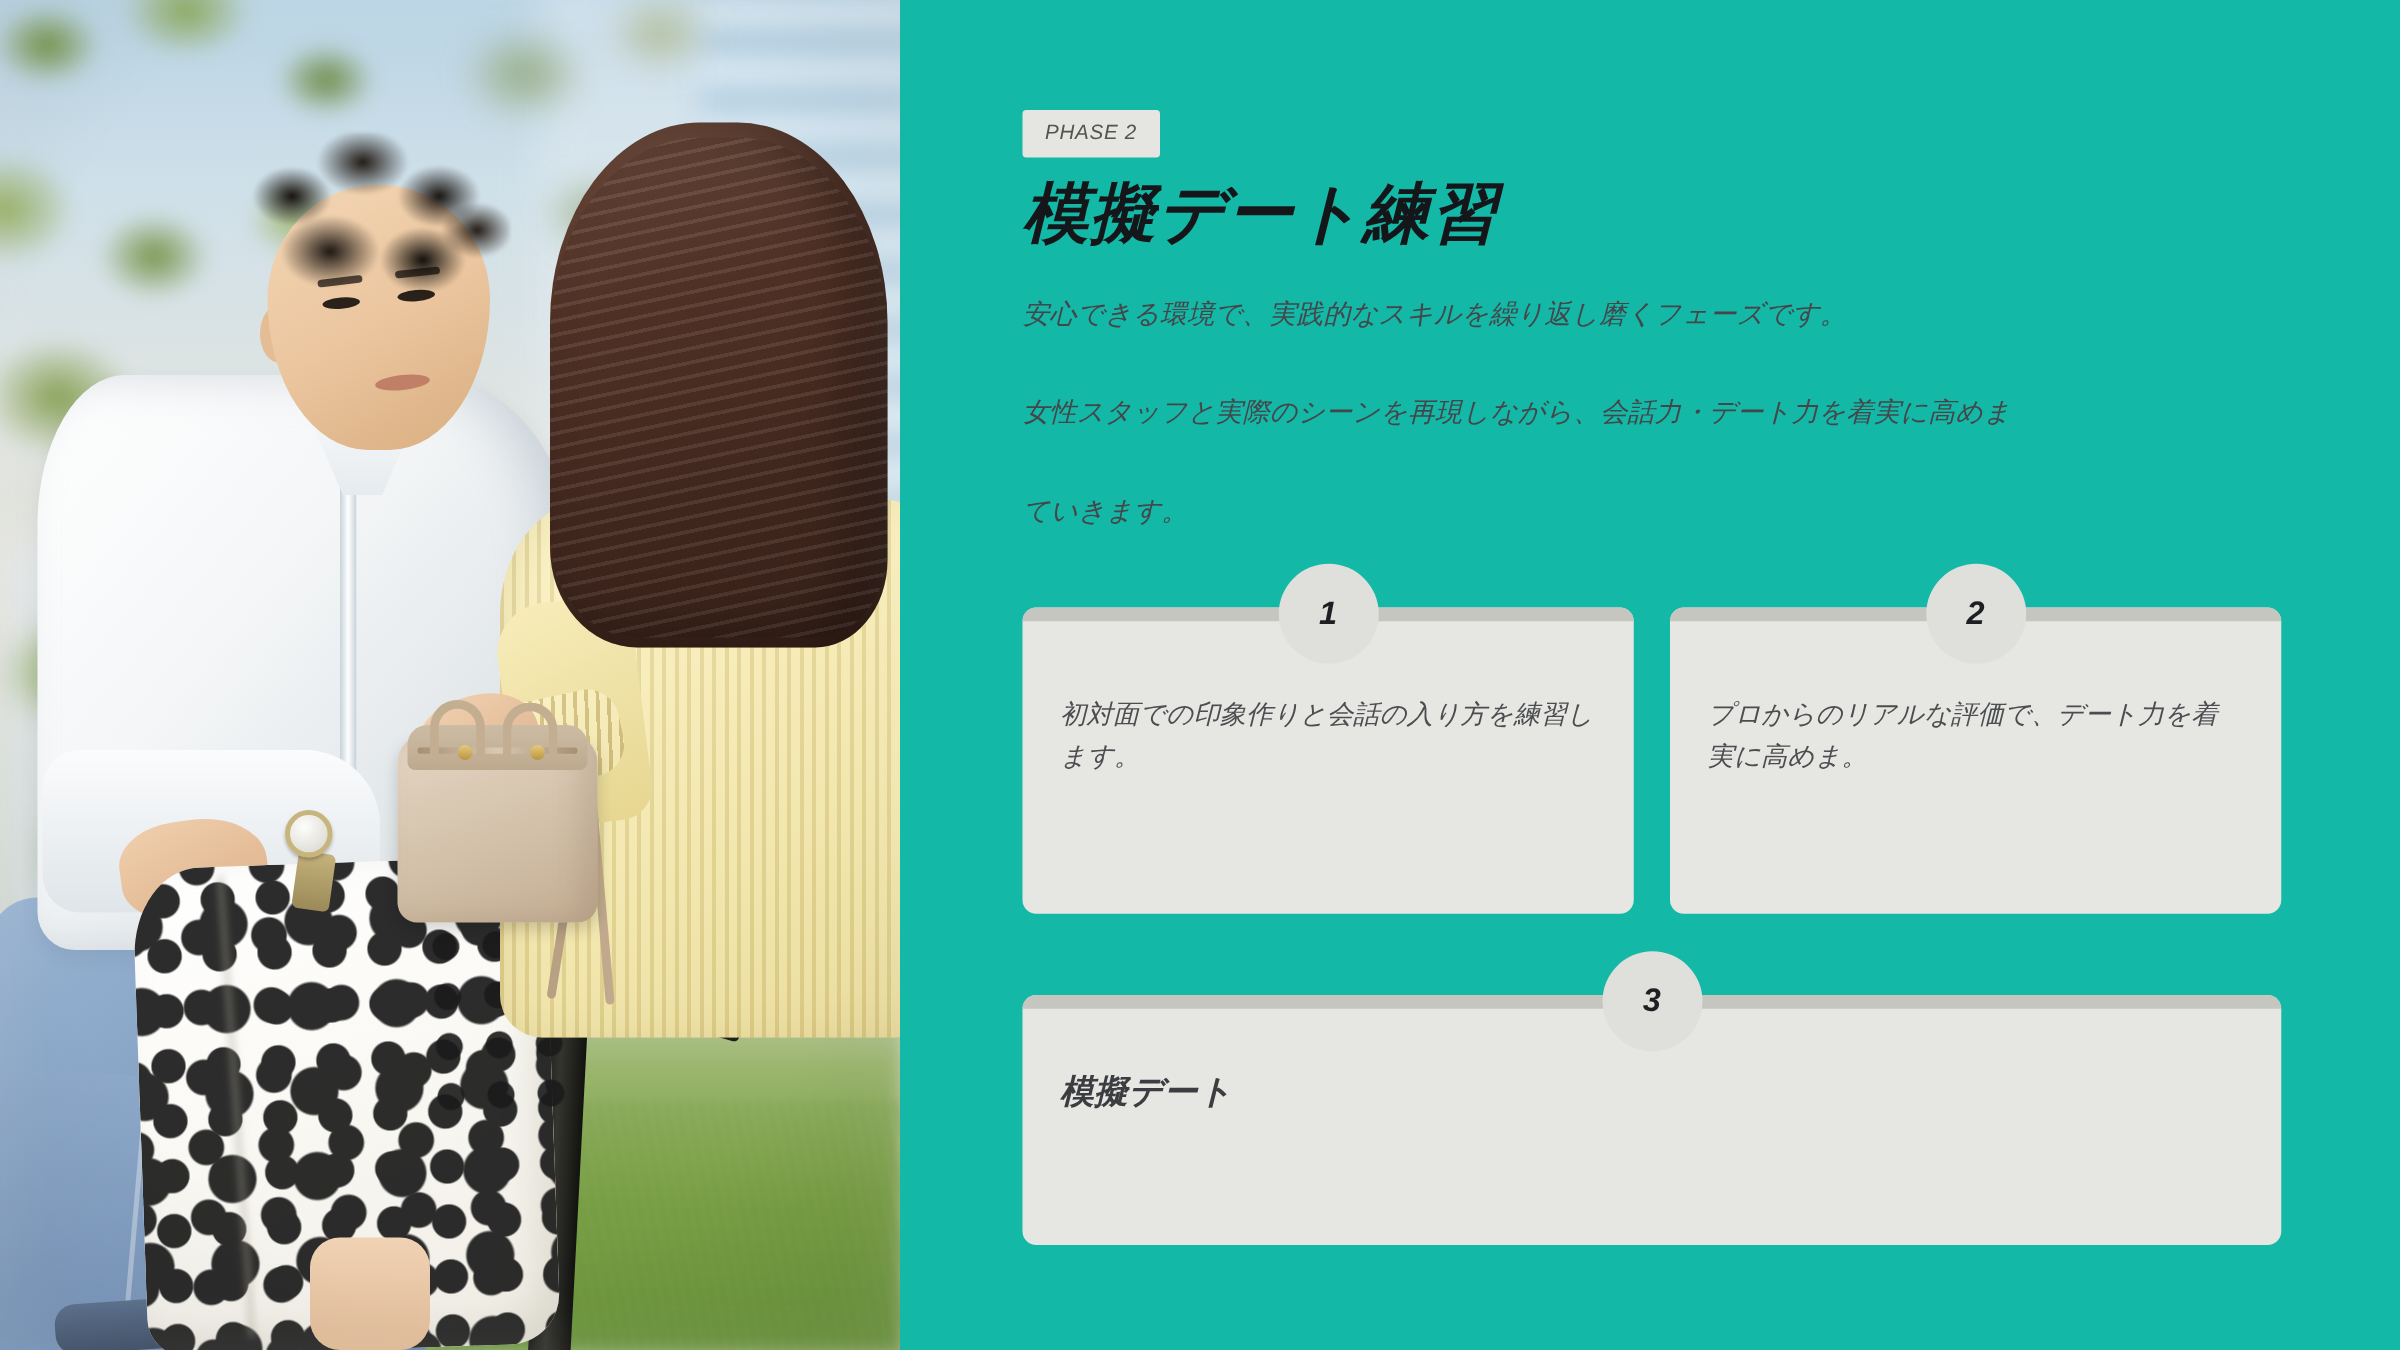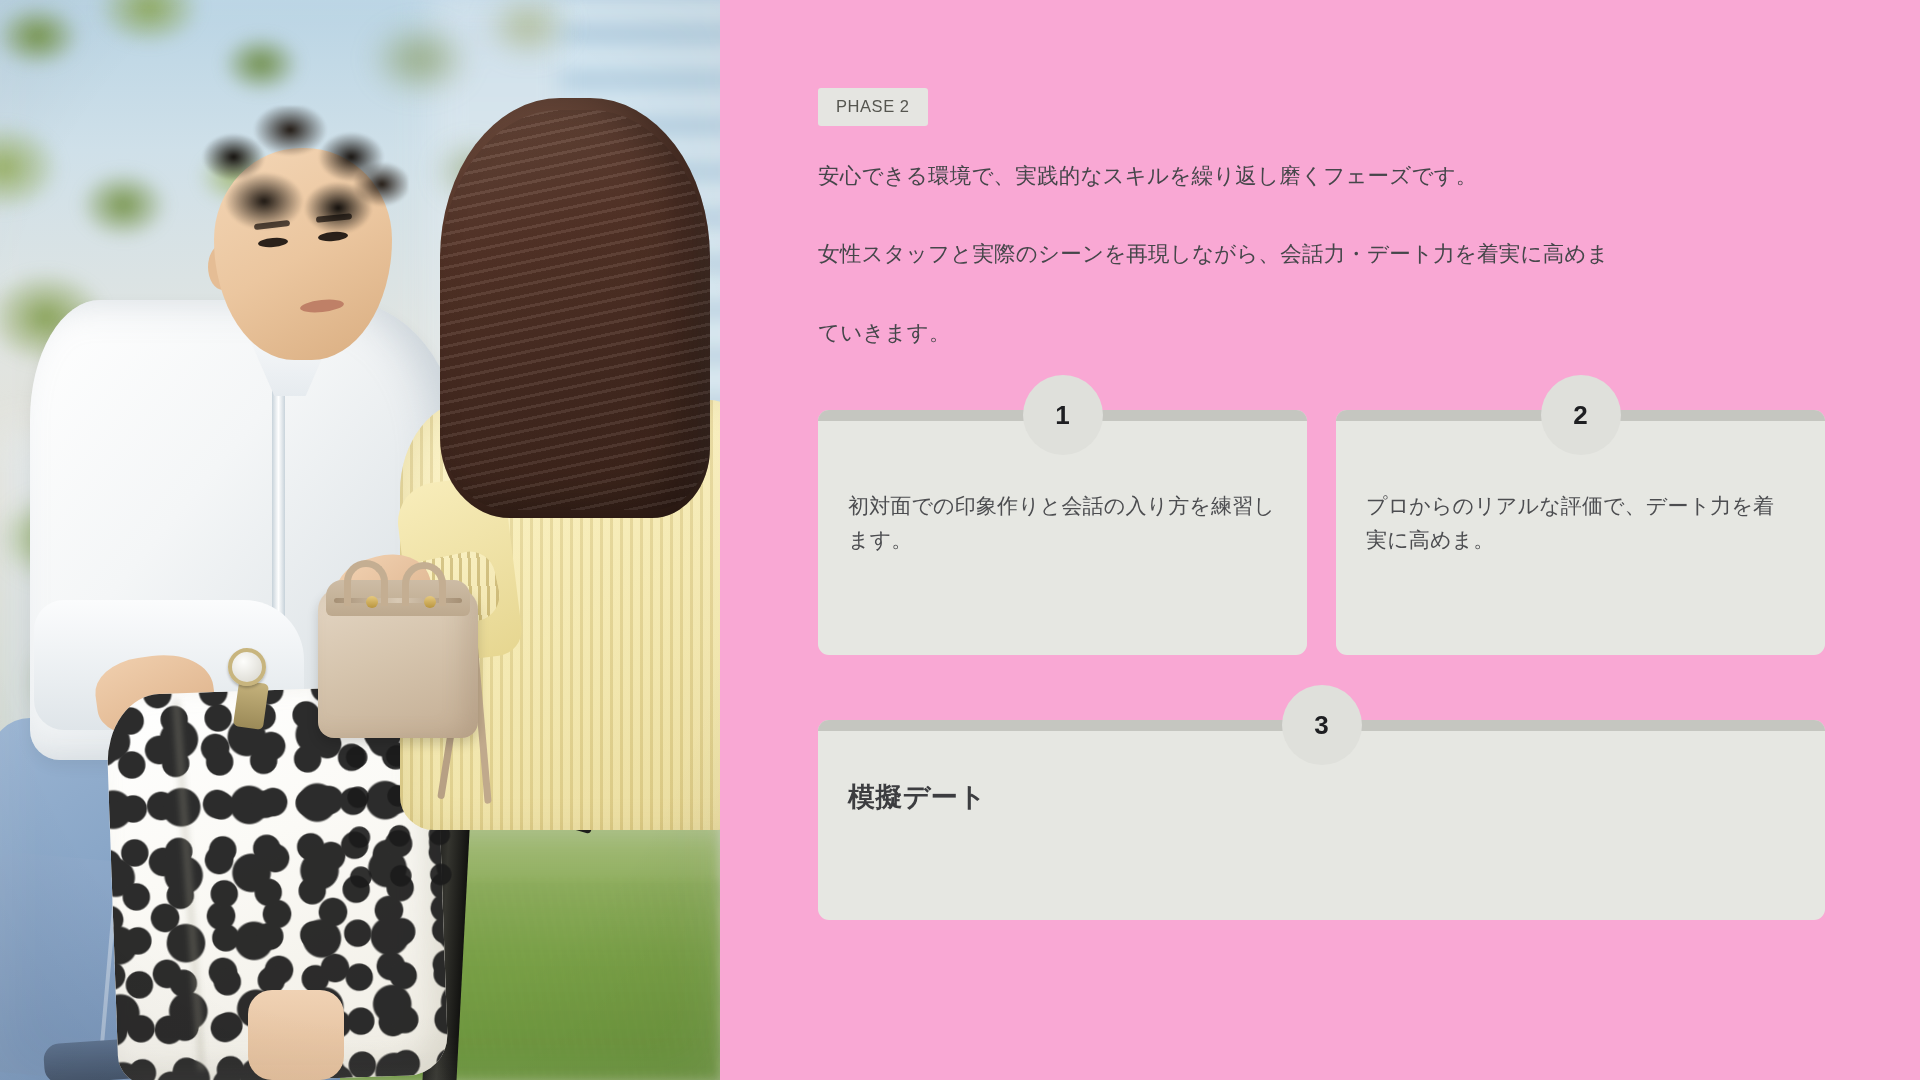--- a/index.html
+++ b/index.html
@@ -359,21 +359,22 @@
   }
   .ph-blurpass {
     inset:0;
     box-shadow:inset 0 0 60px rgba(255,255,255,.10);
   }
 
   
   .content-panel {
     position:relative;
     flex:1 1 auto; height:1080px;
-    background:#f9a8d4;
+    background:#14b8a6;
+    font-style:italic;
   }
   .content-inner {
     position:absolute; left:98px; top:0; width:1005px;
   }
   .phase-badge {
     display:inline-block;
     margin-top:88px;
     padding:10px 18px 11px;
     background:#e5e5e1;
     color:#55554f;
@@ -430,21 +431,21 @@
     border-radius:50%;
     background:#dfe0db;
     display:flex; align-items:center; justify-content:center;
     font-size:26px; font-weight:700; color:#1e1f22;
   }
   .card-title {
     font-size:27px; font-weight:700; color:#3c3d40;
     letter-spacing:.4px; line-height:1.3;
   }
   .card-desc {
-    margin-top:15px;
+    margin-top:5px;
     font-size:21px; line-height:1.62;
     color:#4c4d50; letter-spacing:.15px;
   }
 </style>
 </head>
 <body>
 
 <div class="screen">
 
   <div class="photo-panel" title="">
@@ -517,20 +518,21 @@
 
     <div class="ph-layer ph-vig"></div>
     <div class="ph-layer ph-blurpass"></div>
   </div>
 
   <div class="content-panel">
     <div class="content-inner">
 
       <div class="phase-badge">PHASE 2</div>
 
+      <h1 class="page-title">模擬デート練習</h1>
 
       <p class="lead">安心できる環境で、実践的なスキルを繰り返し磨くフェーズです。</p>
 
       <p class="lead">
         <span class="l2">女性スタッフと実際のシーンを再現しながら、会話力・デート力を着実に高めま</span>
         <span class="l2">ていきます。</span>
       </p>
 
       <div class="card-grid">
 

